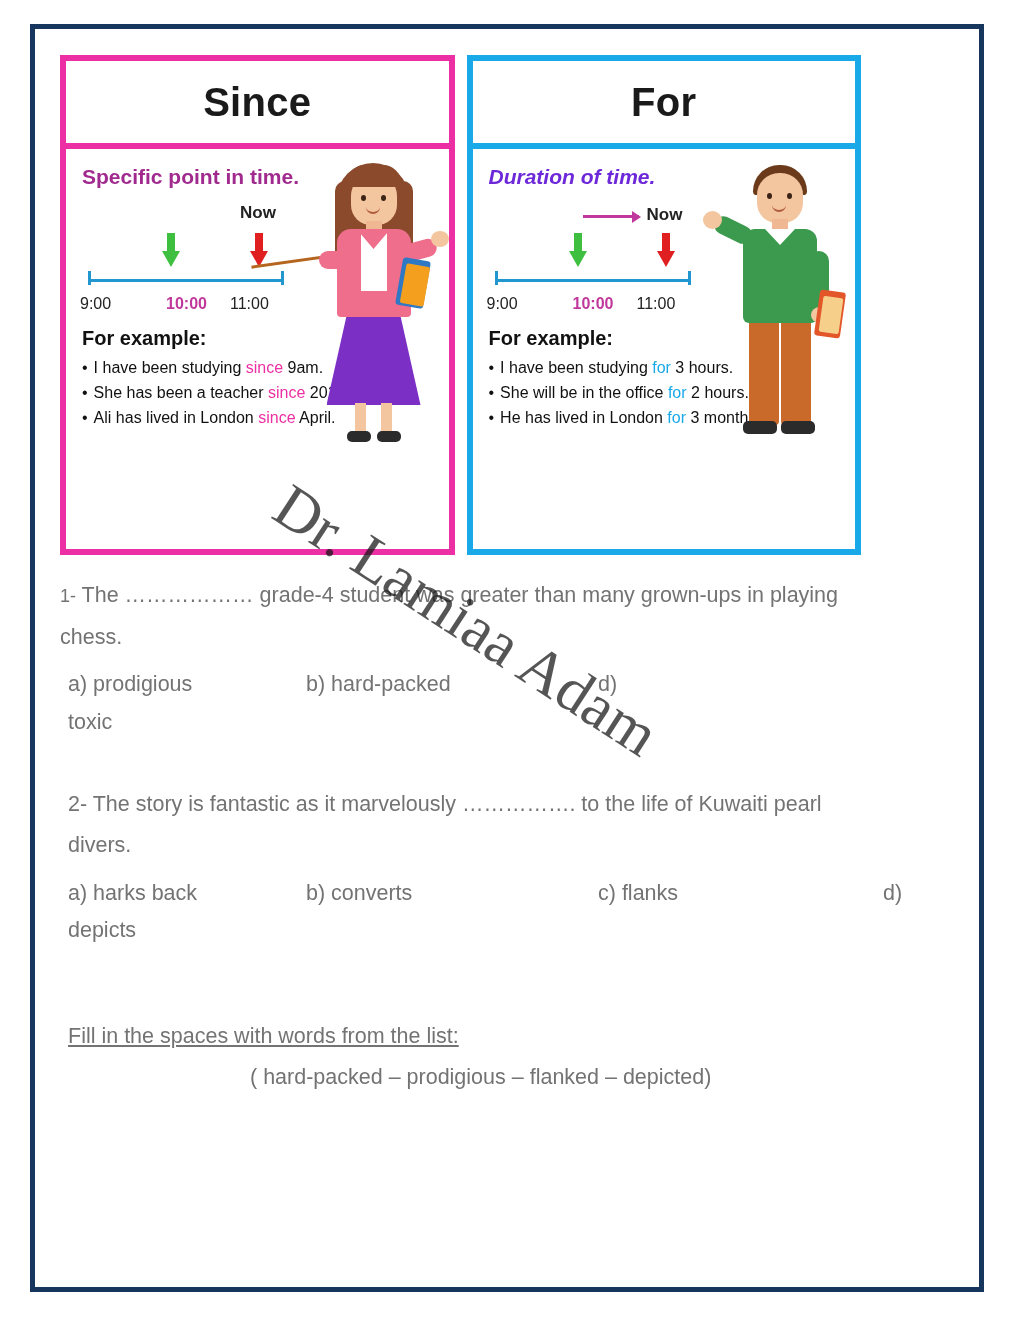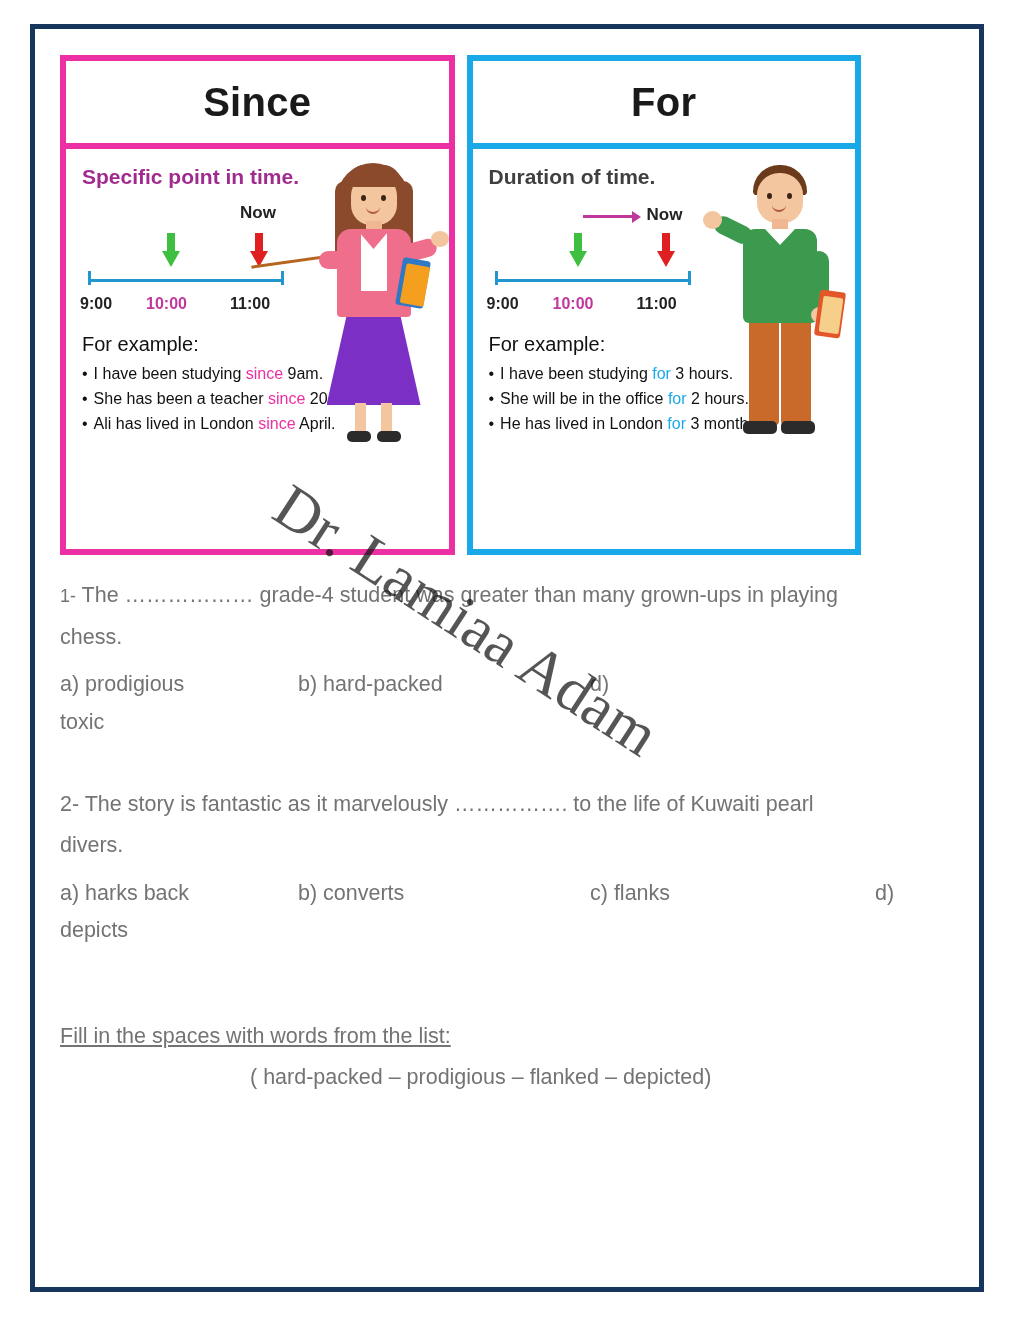--- a/index.html
+++ b/index.html
@@ -75,21 +75,21 @@
     padding: 12px 14px 0 14px;
     box-sizing: border-box;
   }
   .subtitle {
     font-size: 21px;
     font-weight: bold;
     color: #8e44ad;
     margin: 4px 0 0 2px;
   }
   .panel.since .subtitle { color: #a02a8e; }
-  .panel.for .subtitle { color: #404040; }
+  .panel.for .subtitle { color: #6d28d9; font-style: italic; }
 
   
   .timeline {
     position: relative;
     margin-top: 14px;
     width: 250px;
     height: 120px;
   }
   .tl-now {
     position: absolute;
@@ -149,30 +149,30 @@
     width: 3px; height: 14px;
     background: #2196cf;
   }
   .tl-labels {
     position: absolute;
     top: 92px; left: 0;
     width: 236px;
     font-size: 16px;
     color: #222;
   }
-  .tl-labels span { position: absolute; font-weight: bold; }
+  .tl-labels span { position: absolute; }
   .lb0 { left: 0px; }
-  .lb1 { left: 66px; color: #c0389b; font-weight: bold; }
+  .lb1 { left: 86px; color: #c0389b; font-weight: bold; }
   .lb2 { left: 150px; }
 
   .example-title {
     font-size: 20px;
-    font-weight: normal;
+    font-weight: bold;
     color: #111;
-    margin-top: 10px;
+    margin-top: 4px;
     margin-left: 2px;
   }
   .ex-list {
     margin: 6px 0 0 2px;
     padding: 0;
     list-style: none;
   }
   .ex-list li {
     font-size: 16px;
     color: #111;
@@ -293,21 +293,21 @@
     margin: 0;
   }
   .word-list {
     font-size: 21.5px;
     margin: 16px 0 0 190px;
   }
   .q3 {
     font-size: 21.5px;
     margin: 14px 0 0 0;
   }
-  .indent { }
+  .indent { margin-left: 8px; }
 </style>
 </head>
 <body>
 
 <div class="page">
   <div class="page-border"></div>
 
   <div class="content">
 
     <div class="info-graphic">

